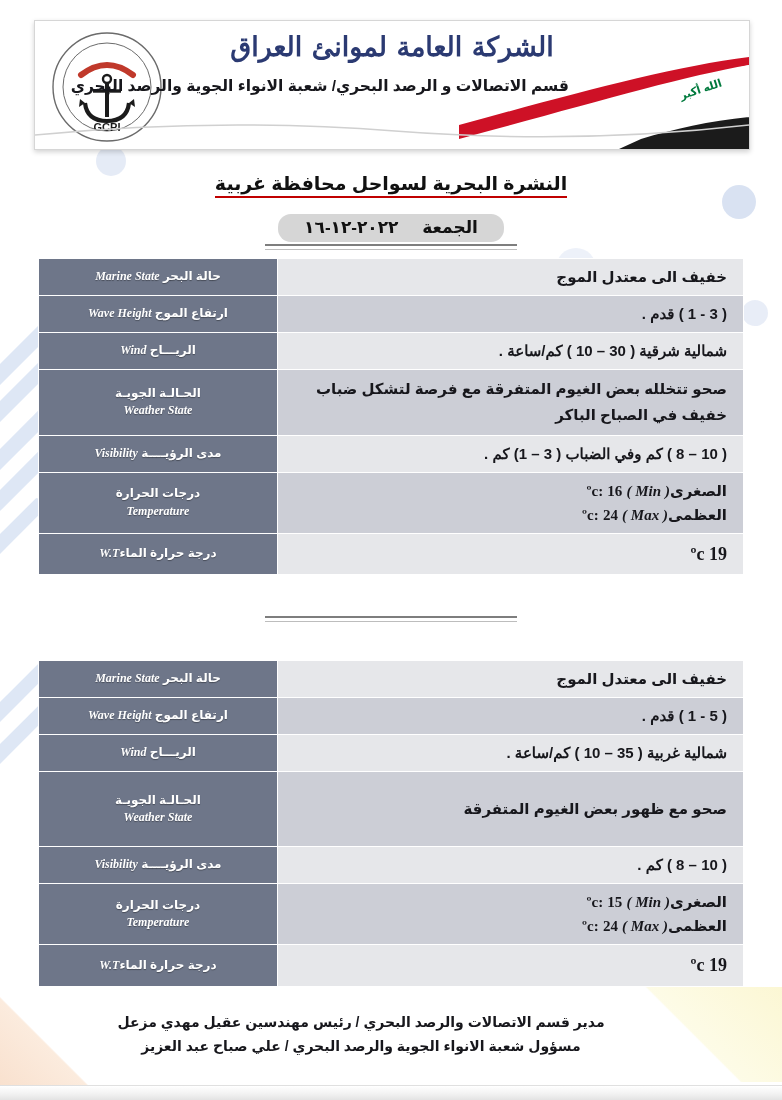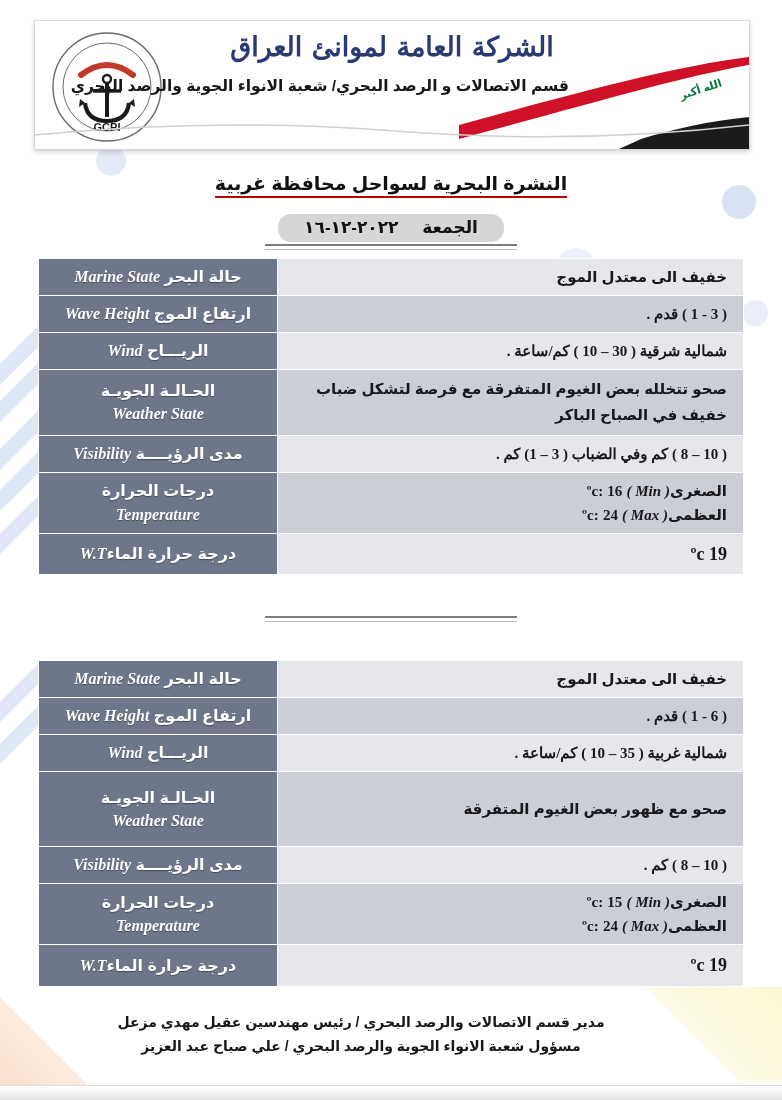--- a/index.html
+++ b/index.html
@@ -134,41 +134,41 @@
   .wx-table td {
     border: 1px solid #ffffff;
     vertical-align: middle;
   }
   .lbl-cell {
     width: 222px;
     background: #6e7689;
     color: #ffffff;
     text-align: center;
     padding: 5px 8px;
-    font-size: 16px;
+    font-size: 12px;
     font-weight: bold;
     line-height: 1.45;
     text-shadow: 0 1px 1px rgba(0,0,0,.35);
   }
   .lbl-cell .en {
     font-family: "Liberation Serif", "DejaVu Serif", serif;
     font-style: italic;
     font-weight: bold;
   }
   .lbl-cell .two-line { display: block; }
   .val-cell {
     padding: 6px 16px 6px 10px;
     text-align: right;
     font-size: 15px;
     font-weight: bold;
     color: #17171c;
     line-height: 1.6;
   }
   .val-cell.num {
-    font-family: Liberation Serif, serif;
+    font-family: Liberation Sans, sans-serif;
   }
   .row-a .val-cell { background: #e6e7ea; }
   .row-b .val-cell { background: #ccced6; }
 
   .temp-line { display: block; white-space: nowrap; }
   .temp-line .en {
     font-family: "Liberation Serif", "DejaVu Serif", serif;
     font-style: italic;
   }
   .temp-line .deg {
@@ -339,21 +339,21 @@
 <table class="wx-table" style="top:660px;">
   <tbody>
     <tr class="row-a">
       <td class="val-cell">خفيف الى معتدل الموج</td>
       <td class="lbl-cell">
         <span>حالة البحر</span>
         <span class="en">Marine State</span>
       </td>
     </tr>
     <tr class="row-b">
-      <td class="val-cell num">( 6 - 1 ) قدم .</td>
+      <td class="val-cell num">( 5 - 1 ) قدم .</td>
       <td class="lbl-cell">
         <span>ارتفاع الموج</span>
         <span class="en">Wave Height</span>
       </td>
     </tr>
     <tr class="row-a">
       <td class="val-cell num">شمالية غربية ( 35 – 10 ) كم/ساعة .</td>
       <td class="lbl-cell">
         <span>الريـــاح</span>
         <span class="en">Wind</span>

